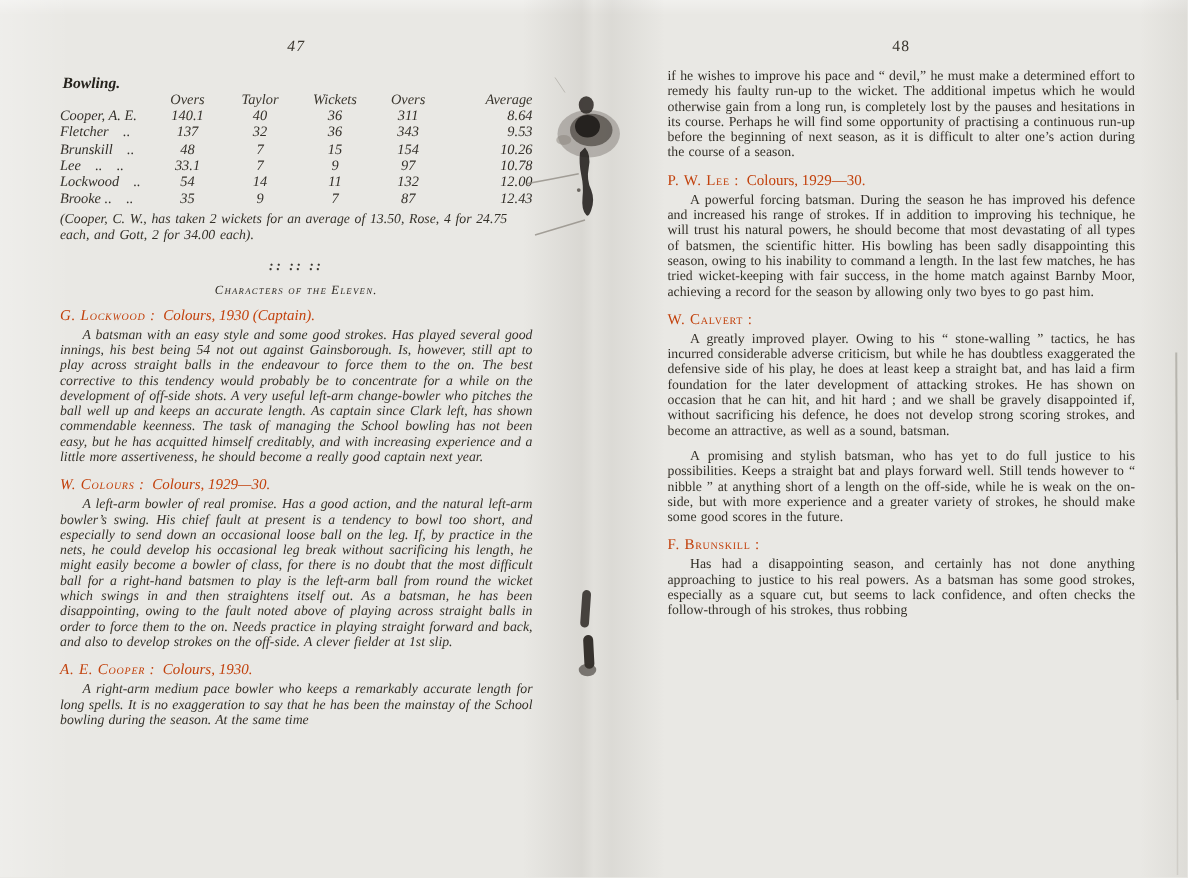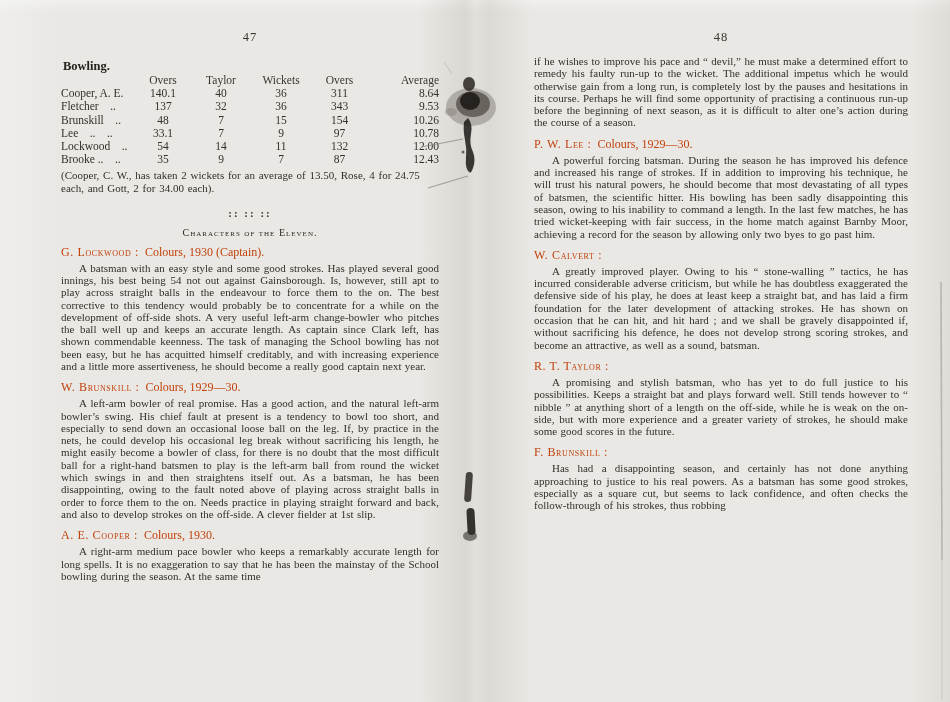--- a/index.html
+++ b/index.html
@@ -20,21 +20,21 @@
         rgba(120,115,105,.14) 49%,
         rgba(160,155,145,.10) 50%,
         rgba(120,115,105,.12) 51.5%,
         rgba(0,0,0,0) 56%,
         rgba(0,0,0,0) 96%,
         rgba(140,135,125,.12) 100%),
       linear-gradient(180deg, rgba(255,255,255,.35) 0, rgba(255,255,255,0) 12px),
       #e9e8e4;
   }
   .page{position:absolute;top:30px;}
-  .page-left{left:61px;width:378px;}
+  .page-left{left:48px;width:378px;font-style:italic;}
   .page-right{left:534px;width:374px;}
   .pagenum{
     text-align:center;font-size:12.5px;letter-spacing:1px;color:#3a362e;
     margin:0 0 14px 0;
   }
   .page-right .pagenum{margin-bottom:10px;}
 
   
   .bowling-head{
     font-weight:bold;font-size:12.5px;color:#26231d;margin:0 0 0 2px;
@@ -156,21 +156,21 @@
 
   <div class="separator">:: :: ::</div>
   <div class="section-heading">Characters of the Eleven.</div>
 
   <div class="entry-heading">
     <span class="nm">G. Lockwood :</span><span class="ttl">Colours, 1930 (Captain).</span>
   </div>
   <p class="body">A batsman with an easy style and some good strokes.  Has played several good innings, his best being 54 not out against Gainsborough. Is, however, still apt to play across straight balls in the endeavour to force them to the on.  The best corrective to this tendency would probably be to concentrate for a while on the development of off-side shots.  A very useful left-arm change-bowler who pitches the ball well up and keeps an accurate length.  As captain since Clark left, has shown commendable keenness.  The task of managing the School bowling has not been easy, but he has acquitted himself creditably, and with increasing experience and a little more assertiveness, he should become a really good captain next year.</p>
 
   <div class="entry-heading">
-    <span class="nm">W. Brunskill :</span><span class="ttl">Colours, 1929—30.</span>
+    <span class="nm">W. Colours :</span><span class="ttl">Colours, 1929—30.</span>
   </div>
   <p class="body">A left-arm bowler of real promise.  Has a good action, and the natural left-arm bowler’s swing.  His chief fault at present is a tendency to bowl too short, and especially to send down an occasional loose ball on the leg.  If, by practice in the nets, he could develop his occasional leg break without sacrificing his length, he might easily become a bowler of class, for there is no doubt that the most difficult ball for a right-hand batsmen to play is the left-arm ball from round the wicket which swings in and then straightens itself out.  As a batsman, he has been disappointing, owing to the fault noted above of playing across straight balls in order to force them to the on.  Needs practice in playing straight forward and back, and also to develop strokes on the off-side.  A clever fielder at 1st slip.</p>
 
   <div class="entry-heading">
     <span class="nm">A. E. Cooper :</span><span class="ttl">Colours, 1930.</span>
   </div>
   <p class="body">A right-arm medium pace bowler who keeps a remarkably accurate length for long spells.  It is no exaggeration to say that he has been the mainstay of the School bowling during the season.  At the same time</p>
 </div>
 
 <div class="page page-right">
@@ -181,23 +181,20 @@
   <div class="entry-heading">
     <span class="nm">P. W. Lee :</span><span class="ttl">Colours, 1929—30.</span>
   </div>
   <p class="body">A powerful forcing batsman.  During the season he has improved his defence and increased his range of strokes.  If in addition to improving his technique, he will trust his natural powers, he should become that most devastating of all types of batsmen, the scientific hitter.  His bowling has been sadly disappointing this season, owing to his inability to command a length.  In the last few matches, he has tried wicket-keeping with fair success, in the home match against Barnby Moor, achieving a record for the season by allowing only two byes to go past him.</p>
 
   <div class="entry-heading">
     <span class="nm">W. Calvert :</span>
   </div>
   <p class="body">A greatly improved player.  Owing to his “ stone-walling ” tactics, he has incurred considerable adverse criticism, but while he has doubtless exaggerated the defensive side of his play, he does at least keep a straight bat, and has laid a firm foundation for the later development of attacking strokes.  He has shown on occasion that he can hit, and hit hard ;  and we shall be gravely disappointed if, without sacrificing his defence, he does not develop strong scoring strokes, and become an attractive, as well as a sound, batsman.</p>
 
-  <div class="entry-heading">
-    <span class="nm">R. T. Taylor :</span>
-  </div>
   <p class="body">A promising and stylish batsman, who has yet to do full justice to his possibilities.  Keeps a straight bat and plays forward well.  Still tends however to “ nibble ” at anything short of a length on the off-side, while he is weak on the on-side, but with more experience and a greater variety of strokes, he should make some good scores in the future.</p>
 
   <div class="entry-heading">
     <span class="nm">F. Brunskill :</span>
   </div>
   <p class="body">Has had a disappointing season, and certainly has not done anything approaching to justice to his real powers.  As a batsman has some good strokes, especially as a square cut, but seems to lack confidence, and often checks the follow-through of his strokes, thus robbing</p>
 </div>
 
 <svg class="artifacts" width="950" height="702" viewBox="0 0 950 702" xmlns="http://www.w3.org/2000/svg">
 

